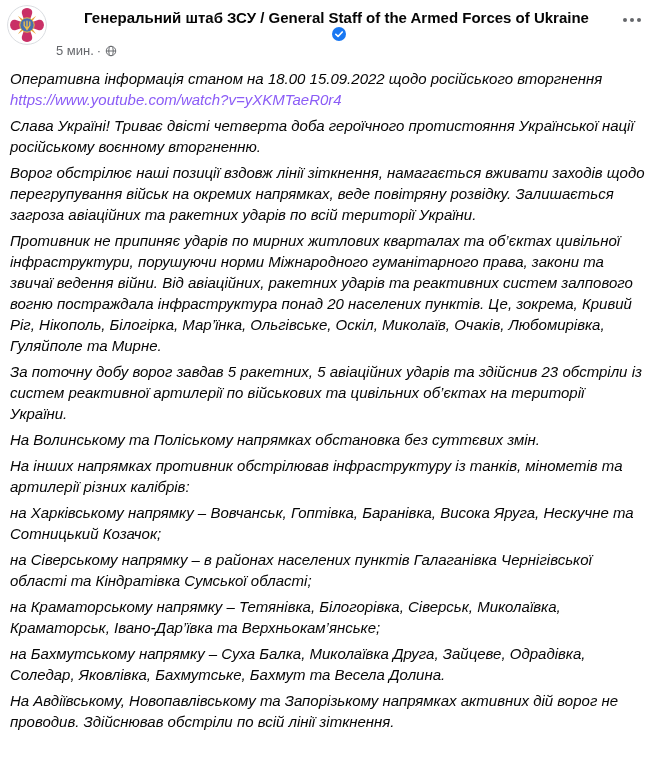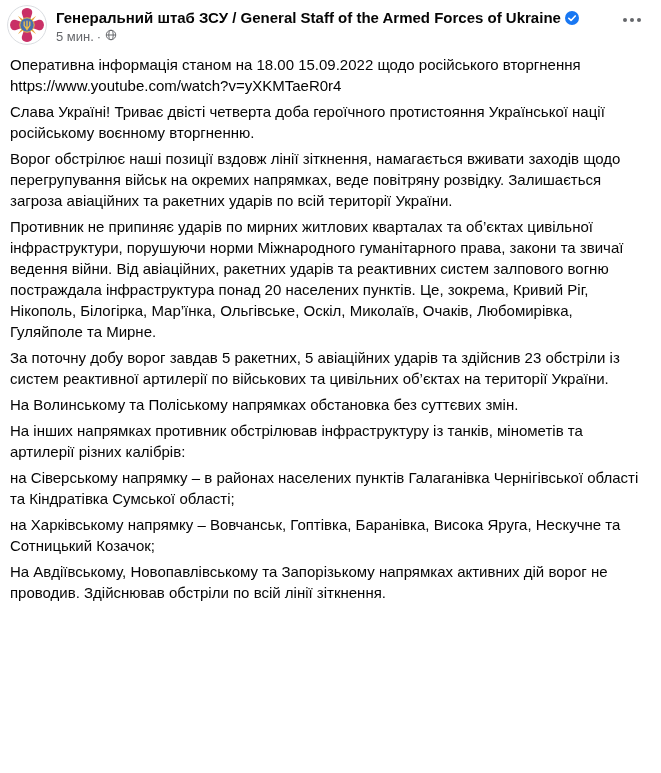--- a/index.html
+++ b/index.html
@@ -5,33 +5,33 @@
   html,body{margin:0;padding:0;}
   body{
     width:661px;height:773px;overflow:hidden;background:#ffffff;
     font-family:"Liberation Sans","DejaVu Sans",sans-serif;
     color:#050505;-webkit-font-smoothing:antialiased;
   }
   .header{display:flex;align-items:flex-start;padding:5px 14px 0 7px;}
   .avatar{width:40px;height:40px;flex:0 0 40px;border-radius:50%;cursor:pointer;}
   .avatar svg{display:block;width:40px;height:40px;}
   .header-text{margin-left:9px;flex:1;min-width:0;padding-top:3px;}
-  .name-row{display:flex;align-items:center;}
+  .name-row{display:flex;align-items:center;flex-direction:column;}
   .page-name{font-weight:700;font-size:15px;line-height:19px;color:#050505;cursor:pointer;white-space:nowrap;}
   .verified{margin-left:4px;display:inline-flex;}
   .verified svg{width:14px;height:14px;}
-  .meta-row{display:flex;gap:3px;font-size:13px;line-height:16px;color:#65676B;margin-top:2px;}
+  .meta-row{display:flex;align-items:center;gap:3px;font-size:13px;line-height:16px;color:#65676B;margin-top:2px;}
   .meta-time{cursor:pointer;}
   .globe{display:inline-flex;margin-left:1px;}
   .globe svg{width:12px;height:12px;}
   .more-btn{display:flex;gap:3px;align-items:center;padding:10px 6px;margin-top:3px;cursor:pointer;border-radius:50%;}
   .more-btn i{width:4px;height:4px;border-radius:50%;background:#65676B;display:block;}
   .post{padding:9px 16px 0 10px;font-size:15px;line-height:21px;color:#050505;}
-  .para{margin:0 0 5px 0;}
-  .post-link{color:#000000;text-decoration:none;display:inline-block;cursor:pointer;}
+  .para{margin:0 0 5px 0;font-style:italic;}
+  .post-link{color:#8b5cf6;text-decoration:none;display:inline-block;cursor:pointer;}
 </style>
 </head>
 <body>
 
 <div class="header">
   <div class="avatar">
     <svg viewBox="0 0 40 40">
       <circle cx="20" cy="20" r="19.4" fill="#ffffff" stroke="#dadde1" stroke-width="1"></circle>
       <g fill="#e8a13c">
         <path d="M20 7 L22 20 L20 33 L18 20 Z" transform="rotate(45 20 20)"></path>
@@ -80,16 +80,18 @@
   <div class="para">
     <div>Оперативна інформація станом на 18.00 15.09.2022 щодо російського вторгнення</div>
     <a class="post-link" href="#">https://www.youtube.com/watch?v=yXKMTaeR0r4</a>
   </div>
   <div class="para">Слава Україні! Триває двісті четверта доба героїчного протистояння Української нації російському воєнному вторгненню.</div>
   <div class="para">Ворог обстрілює наші позиції вздовж лінії зіткнення, намагається вживати заходів щодо перегрупування військ на окремих напрямках, веде повітряну розвідку. Залишається загроза авіаційних та ракетних ударів по всій території України.</div>
   <div class="para">Противник не припиняє ударів по мирних житлових кварталах та об’єктах цивільної інфраструктури, порушуючи норми Міжнародного гуманітарного права, закони та звичаї ведення війни. Від авіаційних, ракетних ударів та реактивних систем залпового вогню постраждала інфраструктура понад 20 населених пунктів. Це, зокрема, Кривий Ріг, Нікополь, Білогірка, Мар’їнка, Ольгівське, Оскіл, Миколаїв, Очаків, Любомирівка, Гуляйполе та Мирне.</div>
   <div class="para">За поточну добу ворог завдав 5 ракетних, 5 авіаційних ударів та здійснив 23 обстріли із систем реактивної артилерії по військових та цивільних об’єктах на території України.</div>
   <div class="para">На Волинському та Поліському напрямках обстановка без суттєвих змін.</div>
   <div class="para">На інших напрямках противник обстрілював інфраструктуру із танків, мінометів та артилерії різних калібрів:</div>
+  <div class="para">на Харківському напрямку – Вовчанськ, Гоптівка, Баранівка, Висока Яруга, Нескучне та Сотницький Козачок;</div>
   <div class="para">на Сіверському напрямку – в районах населених пунктів Галаганівка Чернігівської області та Кіндратівка Сумської області;</div>
-  <div class="para">на Харківському напрямку – Вовчанськ, Гоптівка, Баранівка, Висока Яруга, Нескучне та Сотницький Козачок;</div>
+  <div class="para">на Краматорському напрямку – Тетянівка, Білогорівка, Сіверськ, Миколаївка, Краматорськ, Івано-Дар’ївка та Верхньокам’янське;</div>
+  <div class="para">на Бахмутському напрямку – Суха Балка, Миколаївка Друга, Зайцеве, Одрадівка, Соледар, Яковлівка, Бахмутське, Бахмут та Весела Долина.</div>
   <div class="para">На Авдіївському, Новопавлівському та Запорізькому напрямках активних дій ворог не проводив. Здійснював обстріли по всій лінії зіткнення.</div>
 </div>
 
 </body></html>

